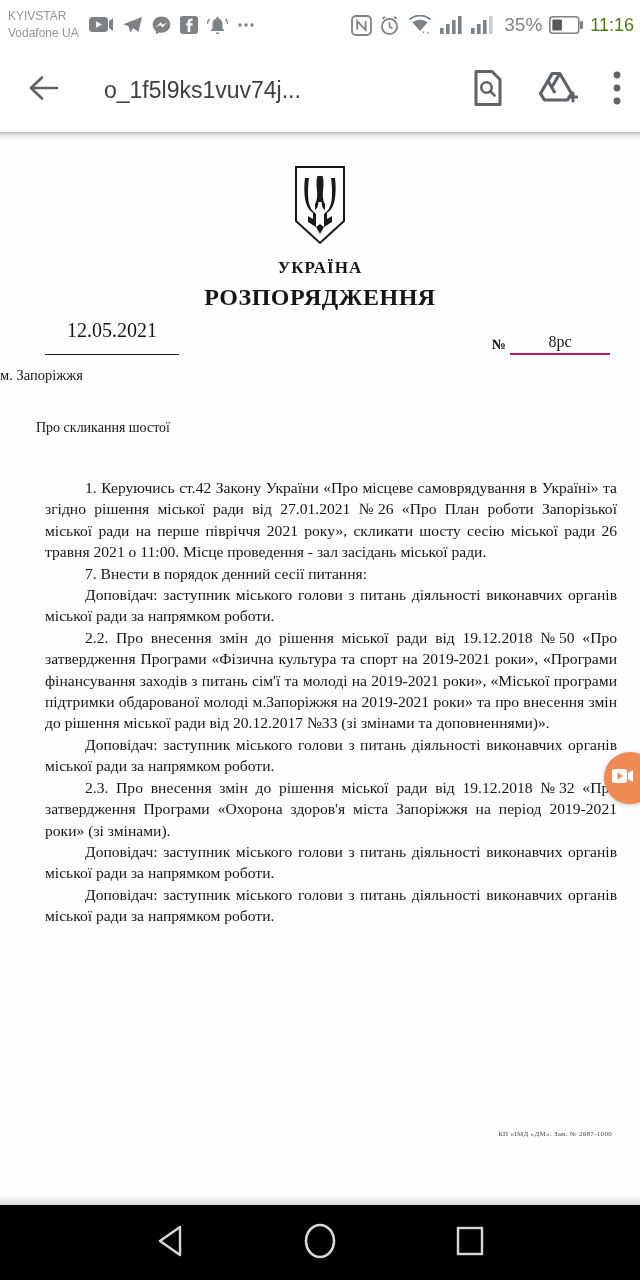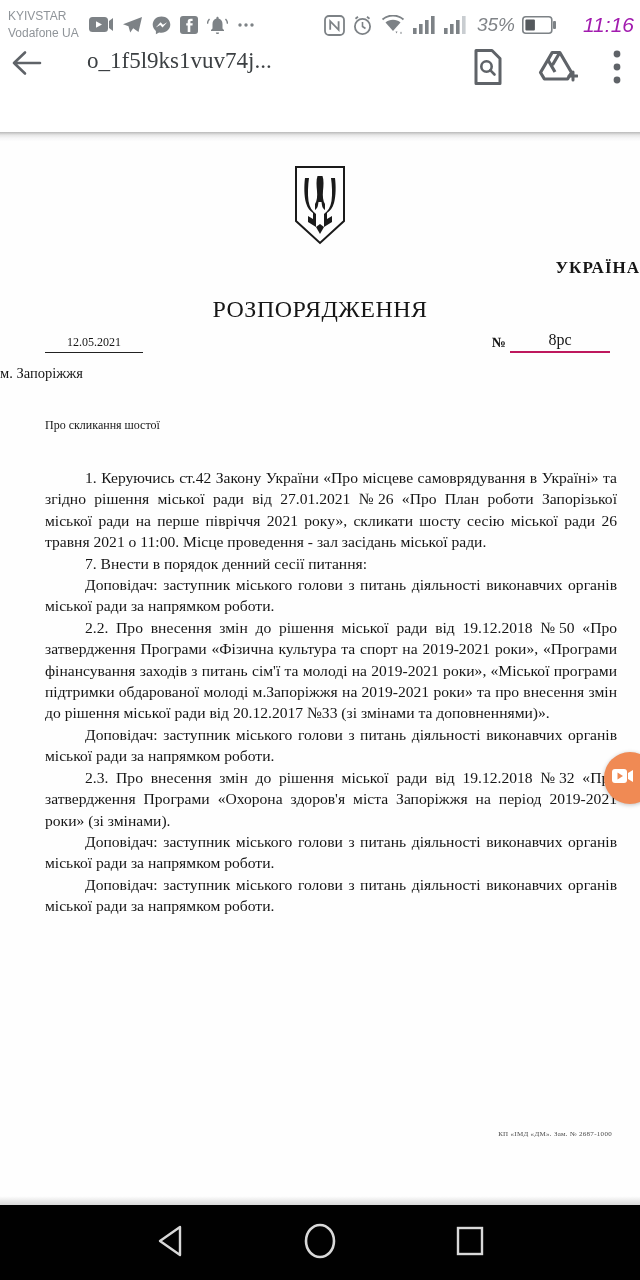--- a/index.html
+++ b/index.html
@@ -21,33 +21,32 @@
     color: #8a8f94;
   }
   .carrier {
     font-size: 12px;
     line-height: 17px;
     color: #8f9499;
     margin-right: 10px;
     white-space: nowrap;
   }
   .sb-icons-left { display: flex; align-items: center; gap: 9px; flex: 1; }
-  .sb-icons-right { display: flex; align-items: center; gap: 7px; font-style: italic; }
+  .sb-icons-right { display: flex; align-items: center; gap: 7px; }
   .sb-icon { display: inline-flex; align-items: center; }
   .battery-pct { font-size: 19px; color: #808488; margin-left: 2px; }
-  .clock-text { font-size: 21px; color: #a21caf; margin-left: 20px; }
+  .clock-text { font-size: 18px; color: #4d7c0f; margin-left: 0; }
 
   
   .toolbar {
     height: 84px;
     background: #ffffff;
     display: flex;
-    align-items: flex-start;
-    padding: 0 18px 0 9px;
-    font-family: Liberation Serif, serif;
+    align-items: center;
+    padding: 0 18px 0 26px;
   }
   .tb-back { width: 56px; display: flex; align-items: center; cursor: pointer; }
   .tb-title {
     flex: 1;
     font-size: 23px;
     color: #3c4043;
     padding-left: 22px;
     white-space: nowrap;
     overflow: hidden;
   }
@@ -63,71 +62,71 @@
   .doc-page {
     position: relative;
     height: 1054px;
     background: #fefefe;
     font-family: "Liberation Serif", serif;
     color: #161616;
     overflow: hidden;
   }
   .emblem-wrap { text-align: center; padding-top: 22px; }
   .country {
-    text-align: right;
+    text-align: center;
     font-weight: bold;
     font-size: 17px;
     letter-spacing: 1px;
     margin-top: 8px;
   }
   .authority {
     text-align: center;
     font-weight: bold;
     font-size: 17.5px;
     letter-spacing: 0.5px;
     margin-top: 33px;
   }
   .doc-type {
     text-align: center;
-    font-weight: normal;
+    font-weight: bold;
     font-size: 24px;
     letter-spacing: 0.5px;
-    margin-top: 18px;
+    margin-top: 6px;
   }
   .date-row {
     display: flex;
     justify-content: space-between;
     align-items: flex-end;
     margin: 8px 30px 0 45px;
   }
   .date-field {
     border-bottom: 1px solid #222;
-    padding: 0 22px 2px 22px;
-    font-size: 12px;
+    padding: 0 22px 12px 22px;
+    font-size: 20px;
   }
   .num-field { display: flex; align-items: flex-end; font-size: 15px; }
   .num-label { padding-bottom: 2px; font-weight: bold; font-size: 14px; }
   .num-blank {
     border-bottom: 2px solid #be185d;
     width: 100px;
     text-align: center;
     font-size: 16px;
     padding-bottom: 2px;
     margin-left: 4px;
   }
   .city { font-size: 14.5px; margin-top: 12px; }
 
   .subject {
-    margin: 34px 0 0 45px;
-    font-size: 12px;
+    margin: 34px 0 0 36px;
+    font-size: 14px;
     line-height: 19px;
   }
 
   .doc-body {
-    margin: 32px 23px 0 45px;
+    margin: 40px 23px 0 45px;
     font-size: 15.6px;
     line-height: 21.4px;
     text-align: justify;
   }
   .doc-body p { text-indent: 40px; }
 
   .print-footer {
     position: absolute;
     right: 28px;
     top: 988px;

